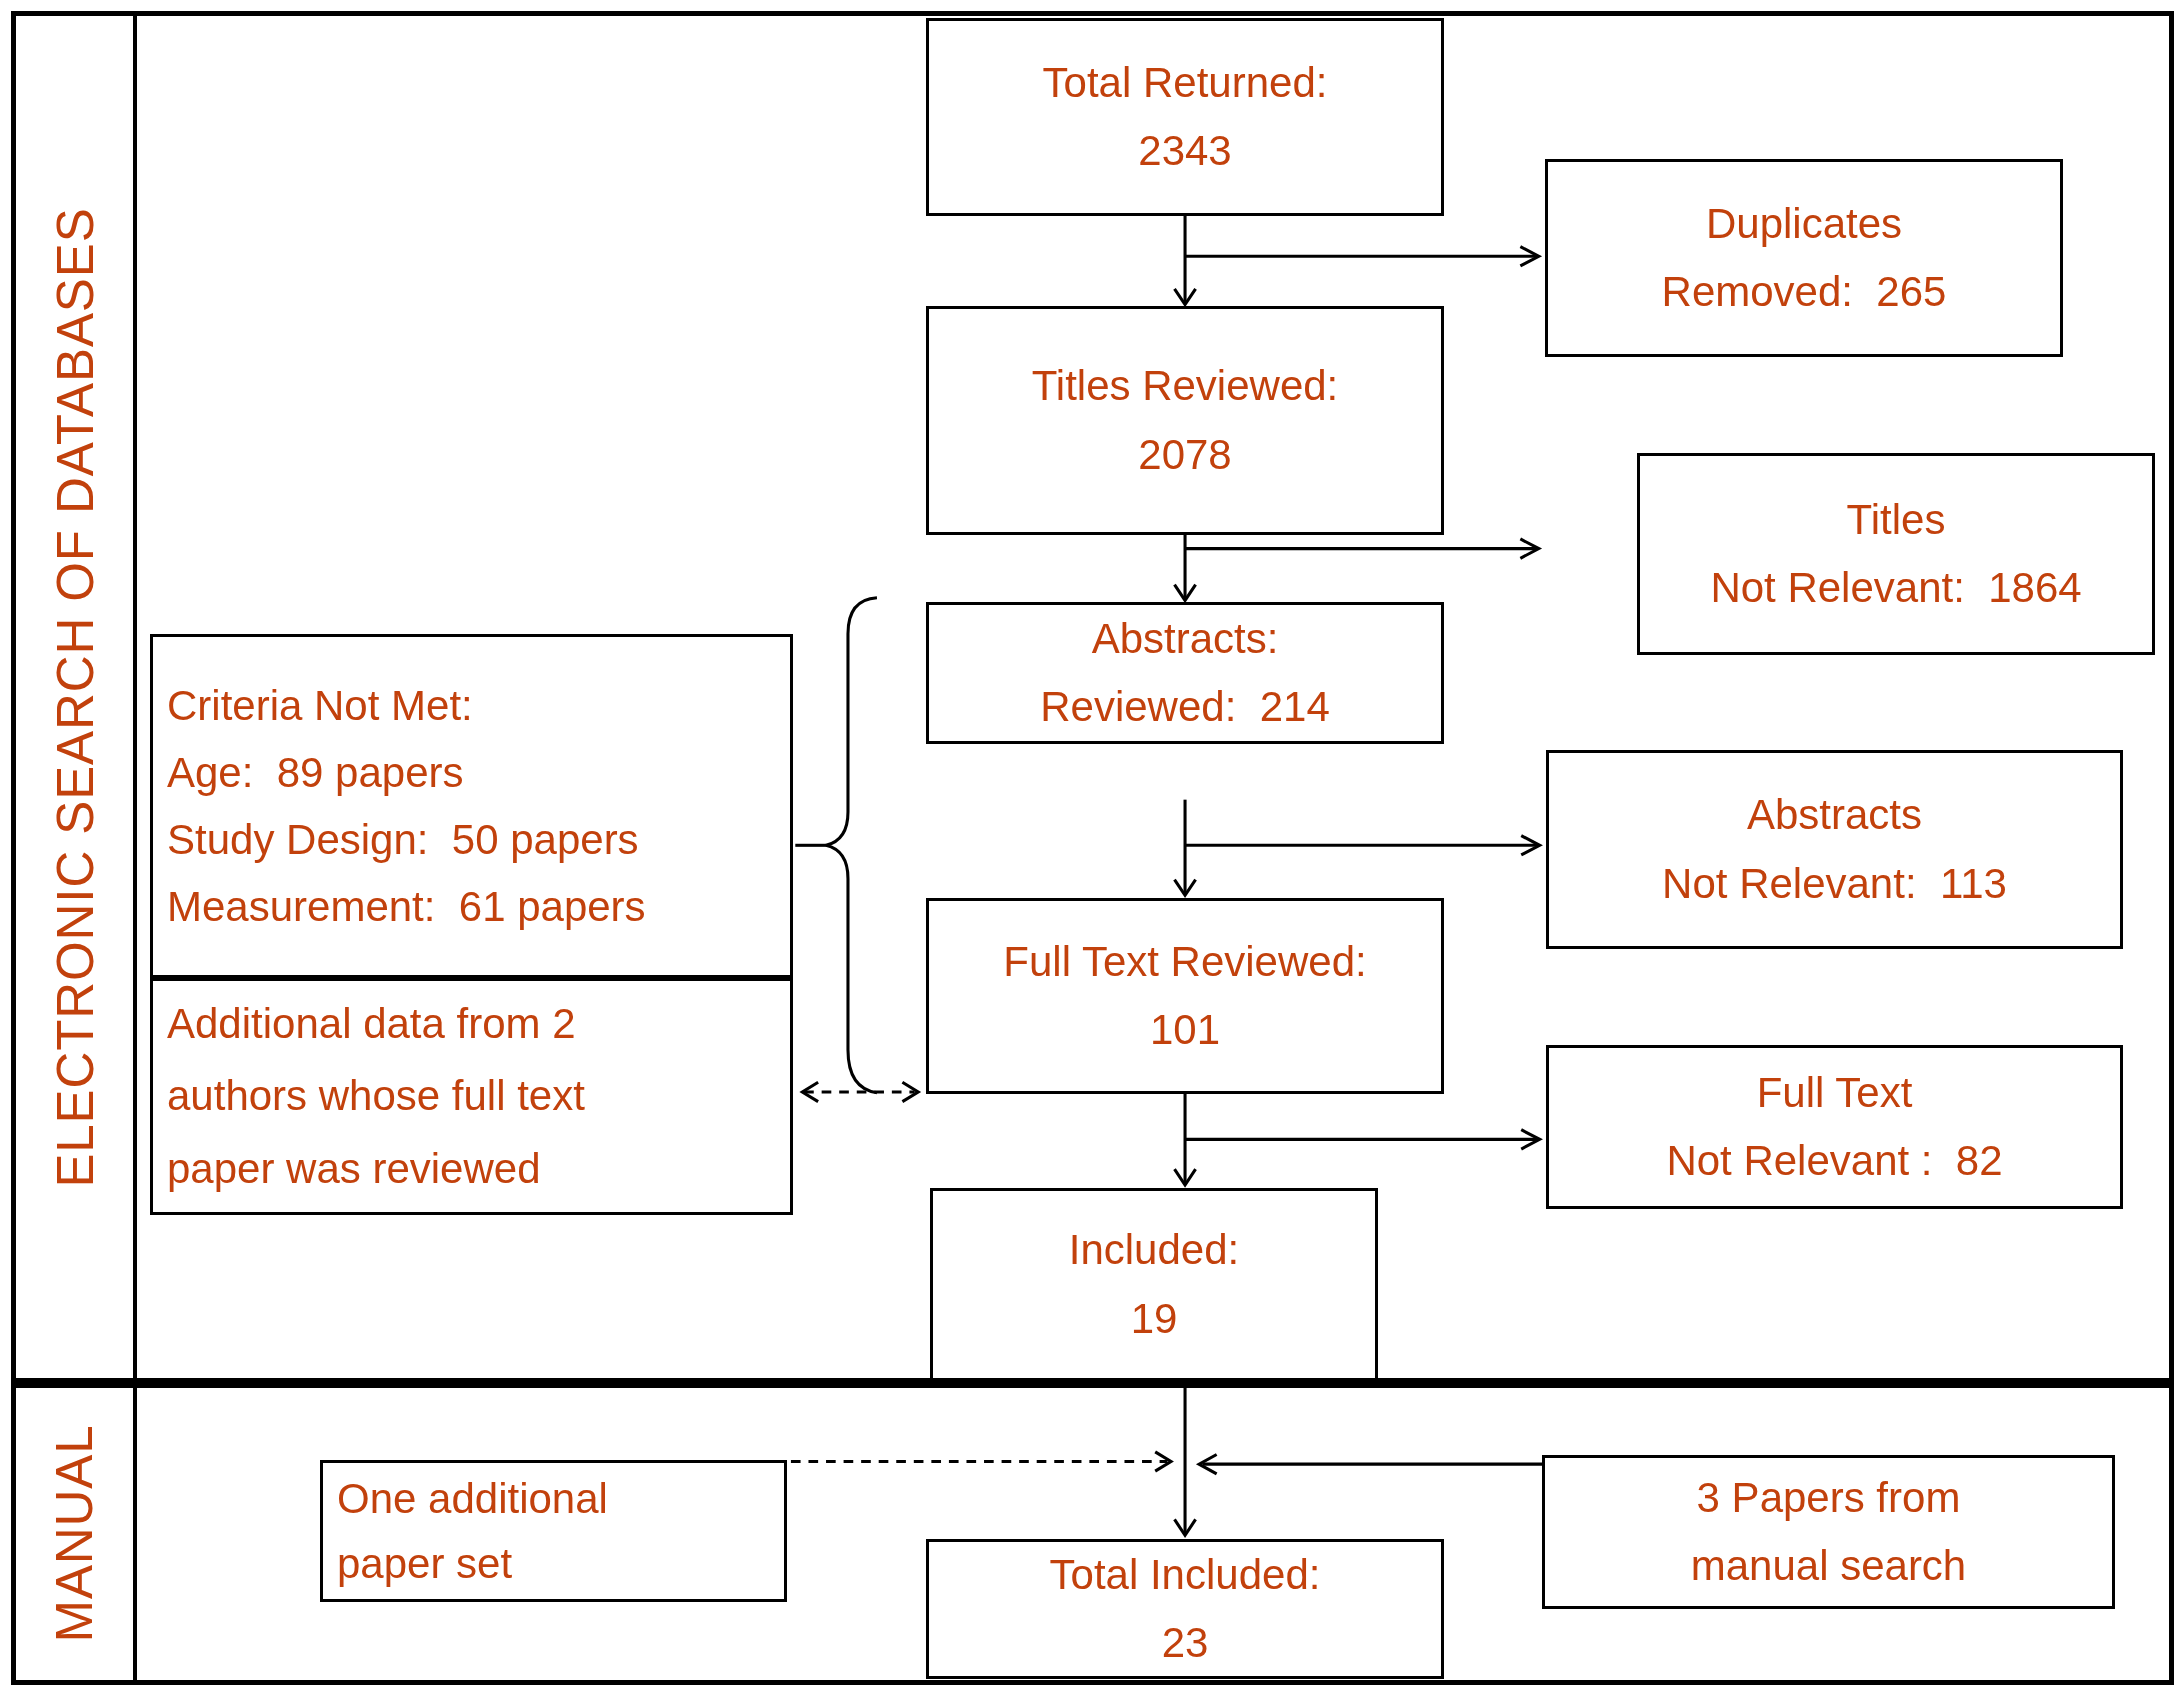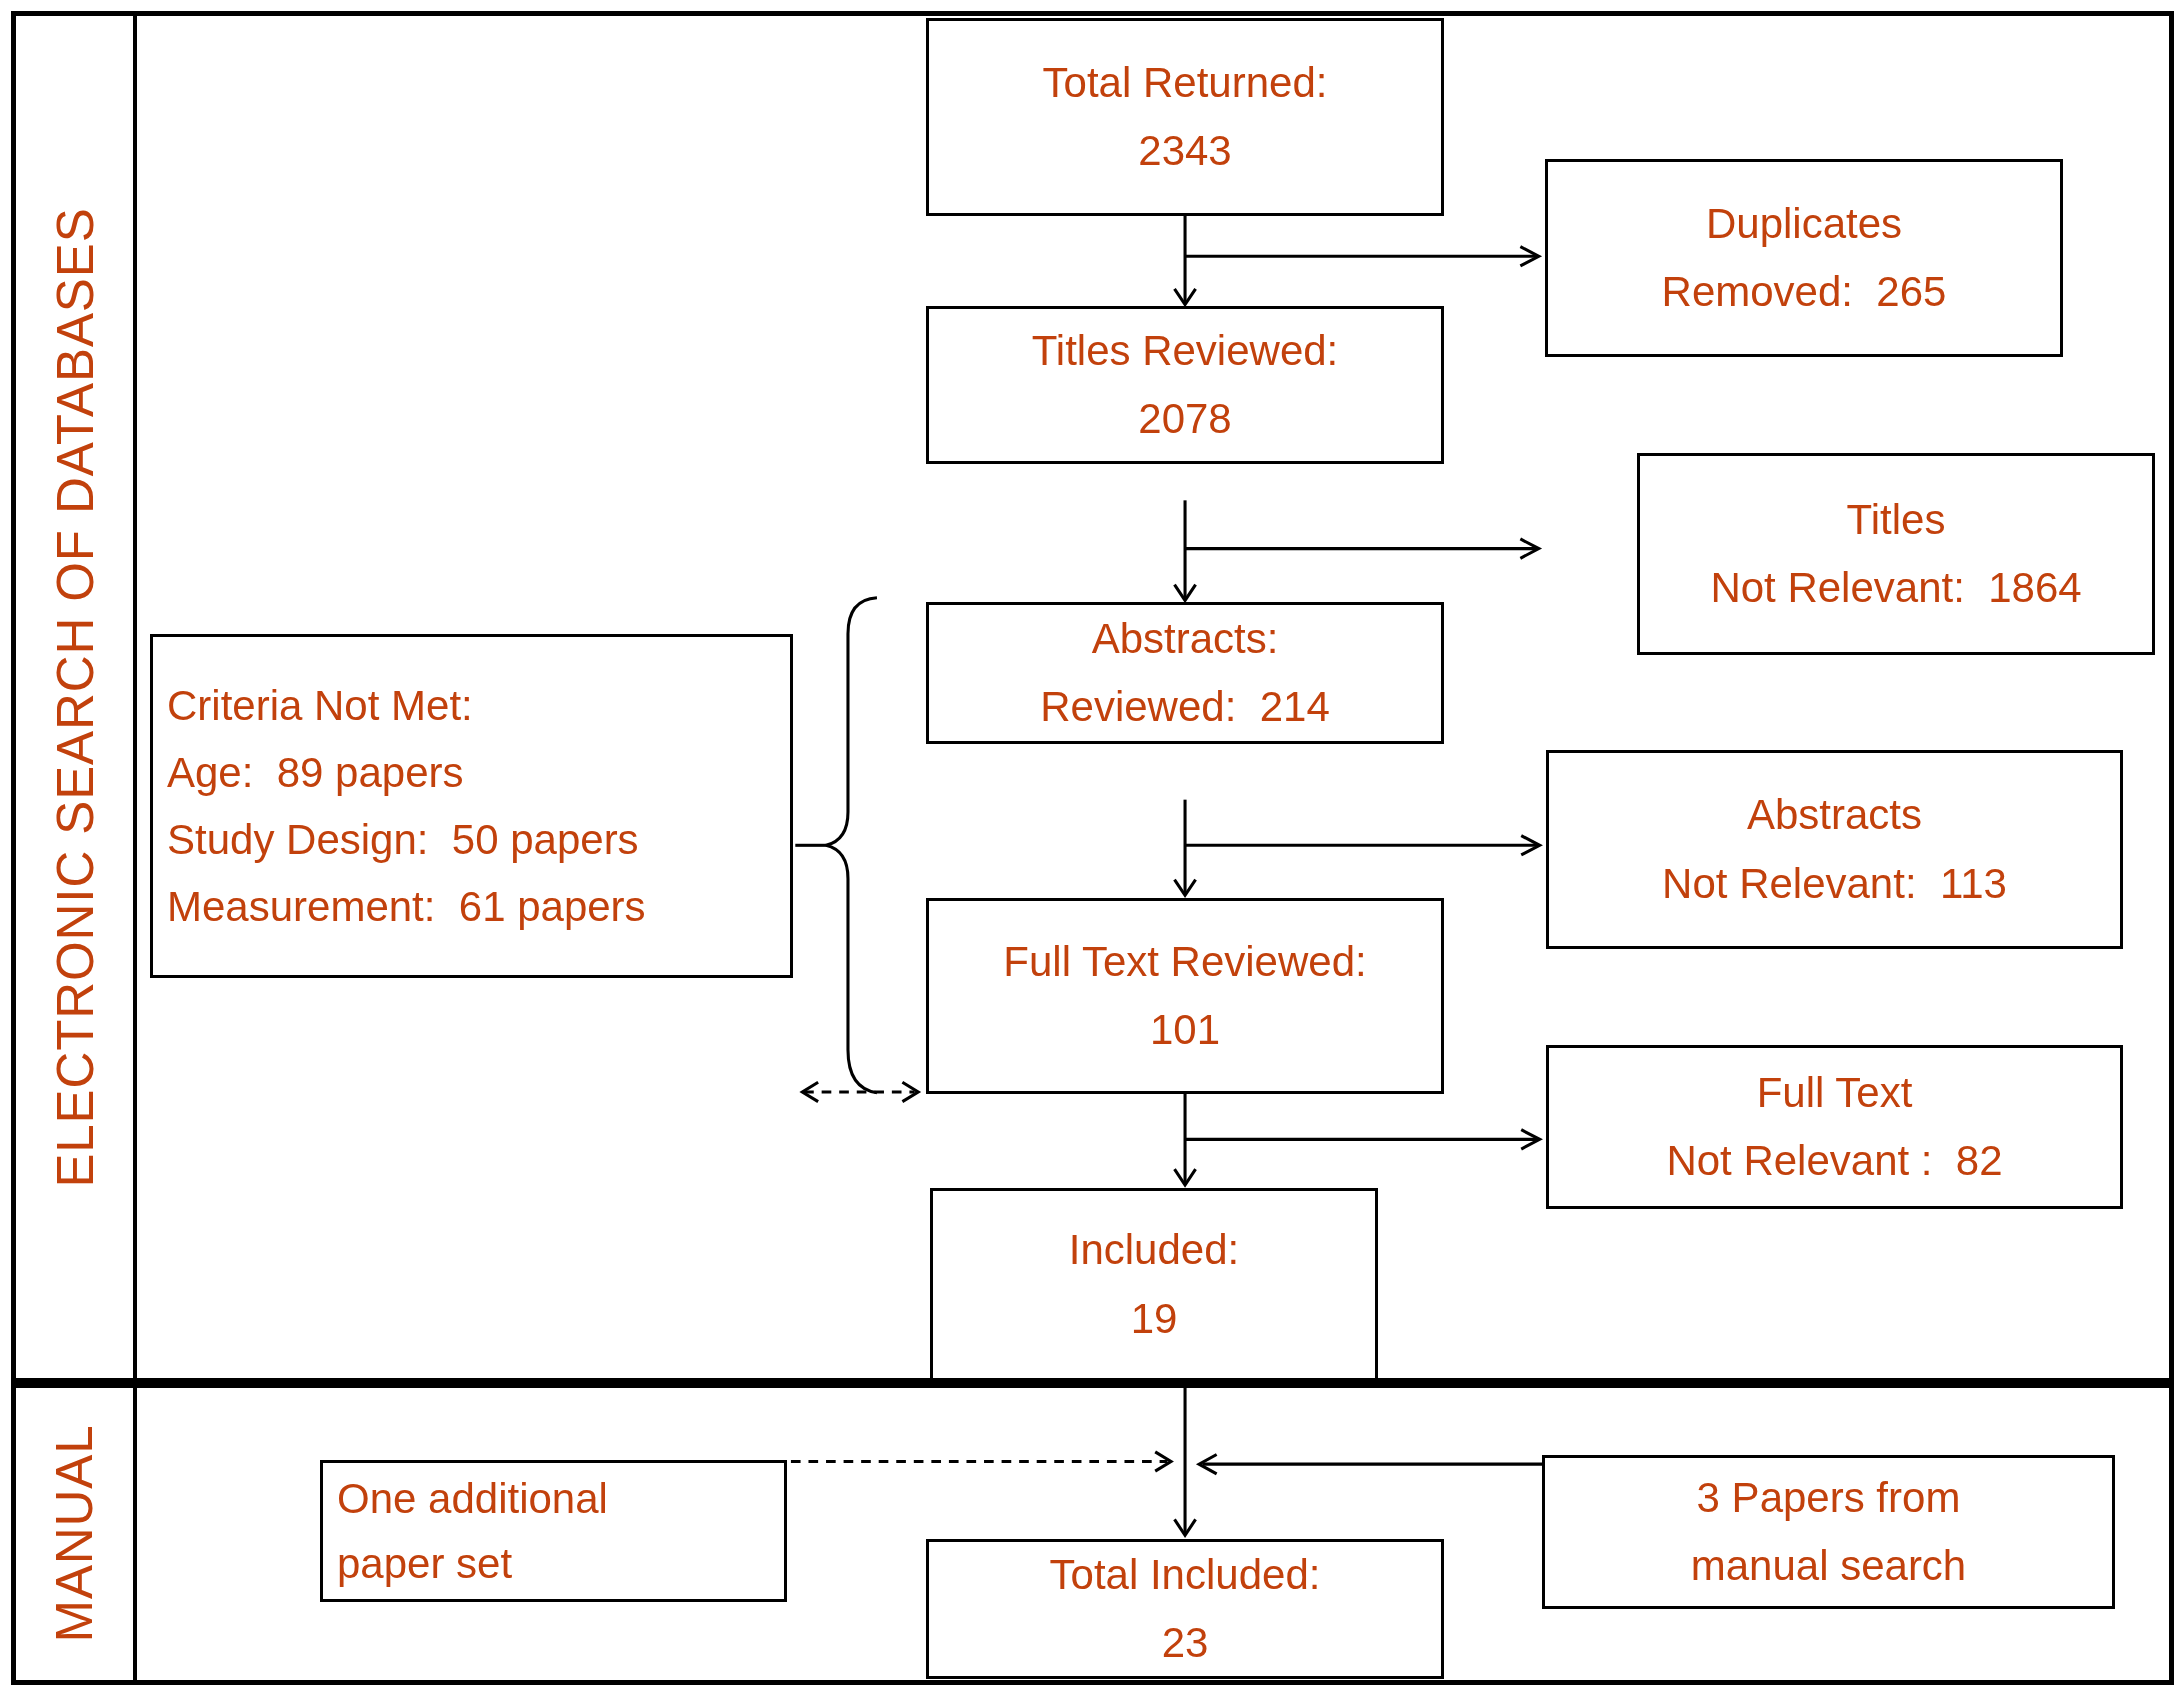--- a/index.html
+++ b/index.html
@@ -132,21 +132,21 @@
       </g>
       <g>
         <path d="M1757 1668 H1370"></path>
         <path d="M1386 1657 L1366 1668 L1386 1679"></path>
       </g>
     </g>
   </svg>
 
   <div class="box" style="left:926px;top:17.6px;width:518px;height:198px">Total Returned:
 2343</div>
-  <div class="box" style="left:926px;top:306px;width:518px;height:158px">Titles Reviewed:
+  <div class="box" style="left:926px;top:306px;width:518px;height:229px">Titles Reviewed:
 2078</div>
   <div class="box" style="left:926px;top:602px;width:518px;height:142px">Abstracts:
 Reviewed:  214</div>
   <div class="box" style="left:926px;top:898px;width:518px;height:196px">Full Text Reviewed:
 101</div>
   <div class="box" style="left:930px;top:1188px;width:448px;height:193px">Included:
 19</div>
   <div class="box" style="left:926px;top:1539px;width:518px;height:140px">Total Included:
 23</div>
 
@@ -158,20 +158,23 @@
 Not Relevant:  113</div>
   <div class="box" style="left:1546px;top:1045px;width:577px;height:164px">Full Text
 Not Relevant :  82</div>
   <div class="box" style="left:1542px;top:1455px;width:573px;height:154px">3 Papers from
 manual search</div>
 
   <div class="box left-align" style="left:150px;top:634px;width:643px;height:344px;line-height:1.6">Criteria Not Met:
 Age:  89 papers
 Study Design:  50 papers
 Measurement:  61 papers</div>
+  <div class="box left-align" style="left:150px;top:978px;width:643px;height:237px;line-height:1.72">Additional data from 2
+authors whose full text
+paper was reviewed</div>
   <div class="box left-align" style="left:320px;top:1460px;width:467px;height:142px;line-height:1.55">One additional
 paper set</div>
 
   <div class="sidebar-divider"></div>
   <div class="section-divider"></div>
   <div class="frame"></div>
 
   <div class="side-label electronic">
     <span>ELECTRONIC SEARCH OF DATABASES</span>
   </div>

